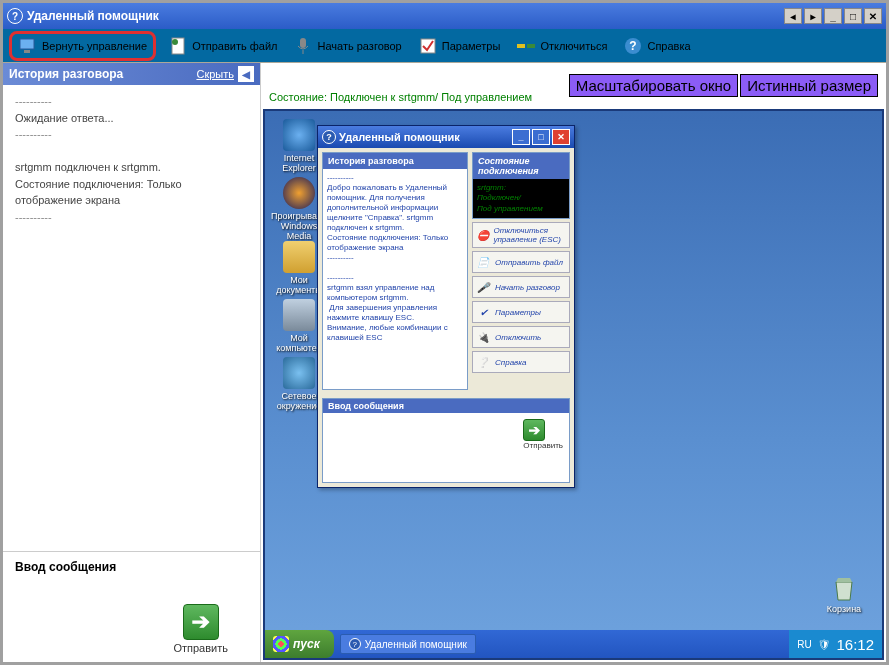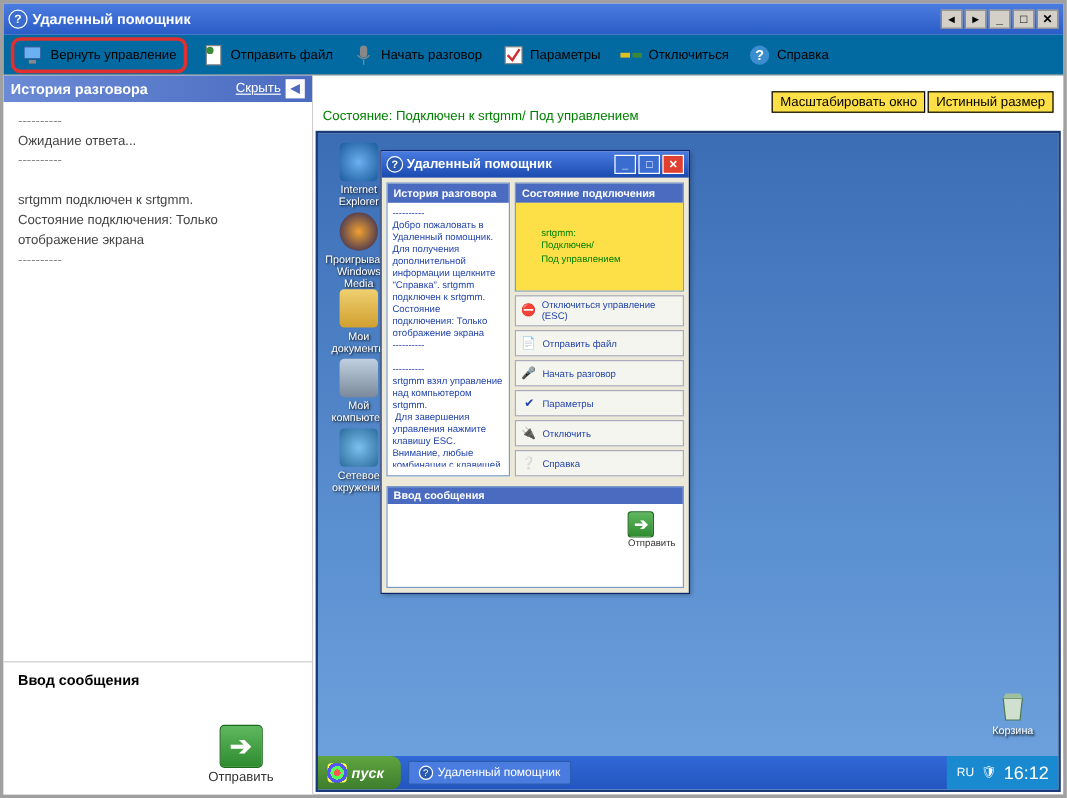--- a/index.html
+++ b/index.html
@@ -31,41 +31,41 @@
 .input-area .label { font-weight:bold; font-size:12px; margin-bottom:30px; display:block; }
 .send-btn { display:flex; flex-direction:column; align-items:center; float:right; margin-right:20px; cursor:pointer; }
 .send-btn .arrow-box { width:36px; height:36px; background:linear-gradient(to bottom,#5fb85f,#2e8b2e); border:1px solid #1a6b1a; border-radius:4px; display:flex; align-items:center; justify-content:center; color:#fff; font-size:22px; font-weight:bold; }
 .send-btn .lbl { color:#333; margin-top:2px; font-size:11px; }
 
 
 .right-panel { flex:1; display:flex; flex-direction:column; }
 .status-row { display:flex; align-items:center; padding:4px 8px; background:#fff; }
 .status-row .status { color:#008000; font-size:11px;margin-top:24px; }
 .status-row .spacer2 { flex:1; }
-.status-row .rt-btn { border:1px solid #000; padding:2px 6px; font-size:11px; background:#fde047; cursor:pointer; margin-left:2px; }
+.status-row .rt-btn { border:1px solid #000; padding:2px 6px; font-size:15px; background:#8b5cf6; cursor:pointer; margin-left:2px; }
 
 .remote-screen { flex:1; background:linear-gradient(to bottom,#3b6db5 0%,#5a8fd0 60%,#6fa3de 100%); position:relative; margin:2px; border:2px solid #1a3a7a; overflow:hidden; }
 
 
 .desk-icon { position:absolute; width:56px; text-align:center; color:#fff; font-size:9px; text-shadow:1px 1px 2px #000; }
 .desk-icon .ic-img { width:32px; height:32px; margin:0 auto 2px; border-radius:4px; }
 
 
 .inner-window { position:absolute; left:52px; top:14px; width:258px; background:#ece9d8; border:1px solid #0a246a; box-shadow:2px 2px 4px rgba(0,0,0,.3); }
 .inner-titlebar { background:linear-gradient(to bottom,#4a7ce0,#1a4ab0); height:22px; display:flex; align-items:center; padding:0 4px; color:#fff; font-size:11px; font-weight:bold; }
 .inner-titlebar .spacer { flex:1; }
 .inner-titlebar .wbtn { width:18px; height:16px; border:1px solid #fff; margin-left:2px; display:inline-flex; align-items:center; justify-content:center; font-size:9px; }
 .inner-titlebar .wbtn.close { background:#e04030; color:#fff; }
 .inner-titlebar .wbtn.norm { background:#3b6dd1; color:#fff; }
 .inner-body { display:flex; padding:4px; gap:4px; }
 .inner-left { flex:1; border:1px solid #7a9cc8; background:#fff; }
-.inner-right { width:141px; display:flex; flex-direction:column; gap:3px; }
+.inner-right { width:98px; display:flex; flex-direction:column; gap:3px;font-style:italic; }
 .inner-panel-head { background:#4a6bc0; color:#fff; font-size:9px; font-weight:bold; padding:3px 5px; }
 .inner-history { padding:4px; font-size:8px; color:#2244aa; line-height:1.25; height:220px; overflow:hidden; }
-.inner-status-box { border:1px solid #7a9cc8; background:#fde047; padding:21px; font-size:8px; color:#008000; line-height:1.3; }
+.inner-status-box { border:1px solid #7a9cc8; background:#000000; padding:4px; font-size:8px; color:#008000; line-height:1.3; }
 .inner-action { border:1px solid #aab; background:#f5f5f0; padding:3px 4px; font-size:8px; color:#2244aa; display:flex; align-items:center; gap:4px; cursor:pointer; }
 .inner-action .mic { width:14px; height:14px; display:inline-flex; align-items:center; justify-content:center; font-size:10px; }
 .inner-input-section { border:1px solid #7a9cc8; background:#fff; margin:4px; padding:2px; }
 .inner-input-head { background:#4a6bc0; color:#fff; font-size:9px; font-weight:bold; padding:2px 5px; margin:-2px -2px 4px -2px; }
 .inner-send { float:right; text-align:center; margin:2px 4px; }
 .inner-send .box { width:22px; height:22px; background:linear-gradient(to bottom,#5fb85f,#2e8b2e); border:1px solid #1a6b1a; border-radius:3px; color:#fff; display:flex; align-items:center; justify-content:center; font-size:14px; font-weight:bold; }
 .inner-send .lbl { font-size:8px; color:#333; }
 
 
 .taskbar { position:absolute; bottom:0; left:0; right:0; height:28px; background:linear-gradient(to bottom,#3168d5,#2255c0); display:flex; align-items:center; }

